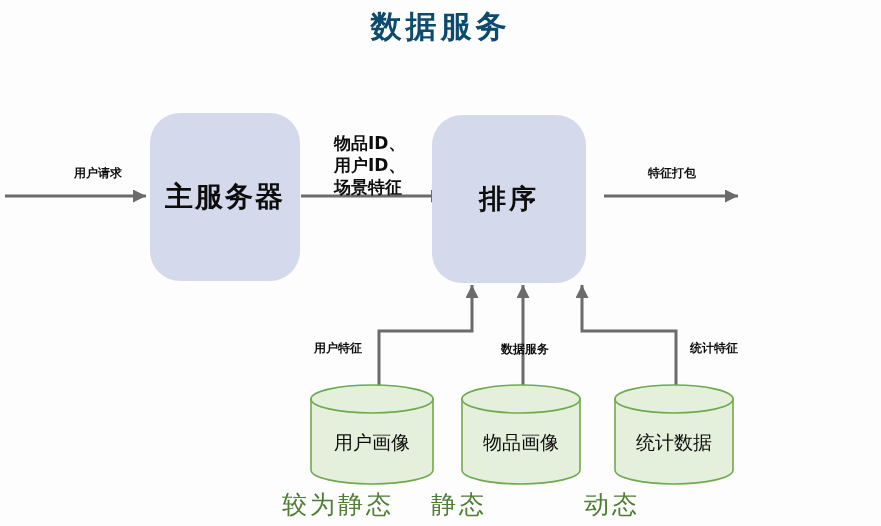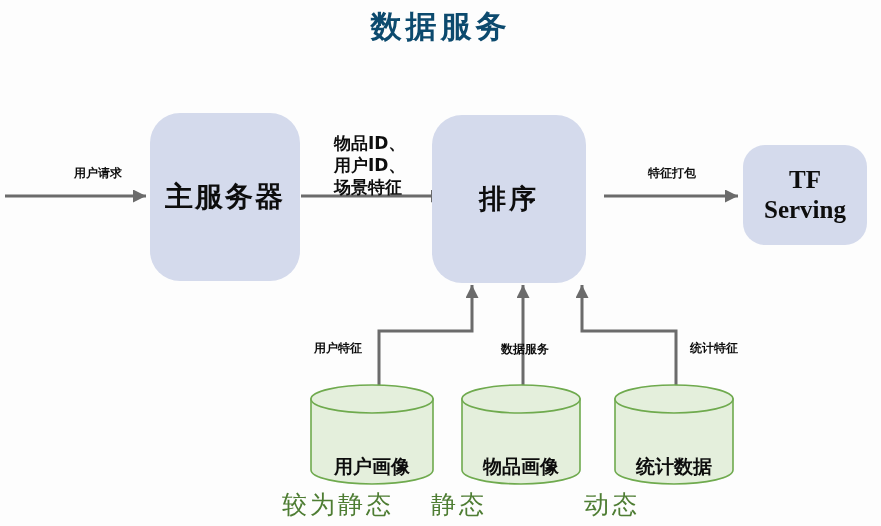--- a/index.html
+++ b/index.html
@@ -50,23 +50,22 @@
   .lbl-user-features  { left: 258px; top: 340px; width: 160px; }
   .lbl-item-features  { left: 445px; top: 341px; width: 160px; }
   .lbl-stat-features  { left: 634px; top: 340px; width: 160px; }
 
   .db-label {
     position: absolute;
     top: 430px;
     width: 140px;
     text-align: center;
     font-size: 19px;
-    font-weight: bold;
+    font-weight: normal;
     color: #0d0d0d;
-    margin-top: 24px;
   }
   .db-label-1 { left: 302px; }
   .db-label-2 { left: 451px; }
   .db-label-3 { left: 604px; }
 
   .db-caption {
     position: absolute;
     top: 488px;
     width: 180px;
     text-align: left;
@@ -122,26 +121,20 @@
   <div class="node node-main">
     <span>主服务器</span>
   </div>
 
   <div class="node node-ranking">
     <span>
       <span style="display:block">排序</span>
     </span>
   </div>
 
-  <div class="node node-tf">
-    <span>
-      <span style="display:block">TF</span>
-      <span style="display:block">Serving</span>
-    </span>
-  </div>
 
   <div class="edge-label lbl-user-request">用户请求</div>
 
   <div class="edge-label lbl-payload">
     <span style="display:block">物品ID、</span>
     <span style="display:block">用户ID、</span>
     <span style="display:block">场景特征</span>
   </div>
 
   <div class="edge-label lbl-packing">特征打包</div>

